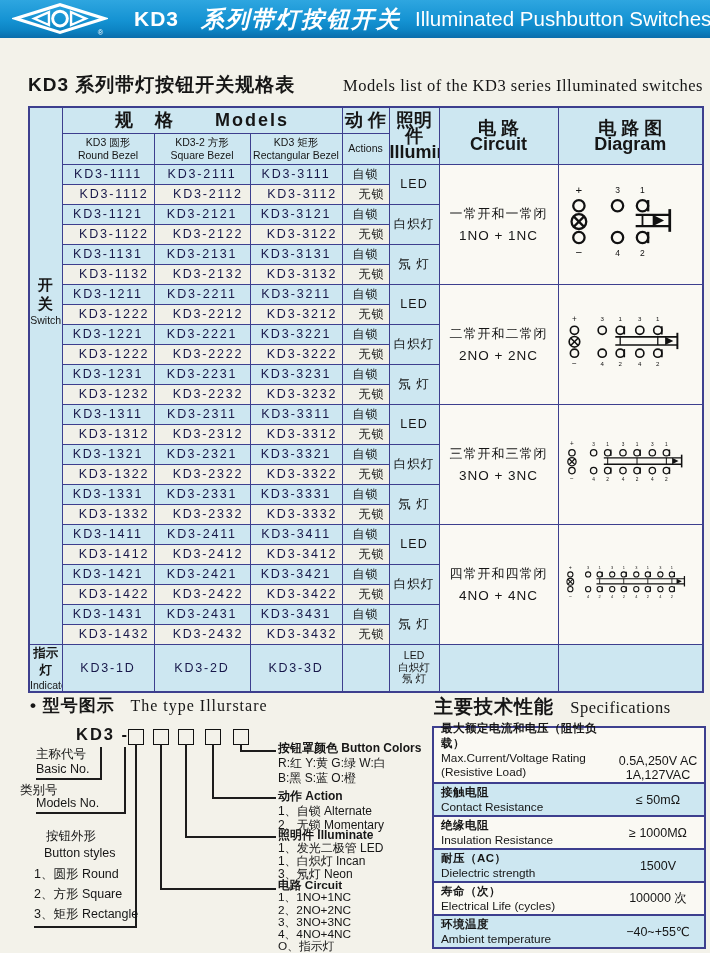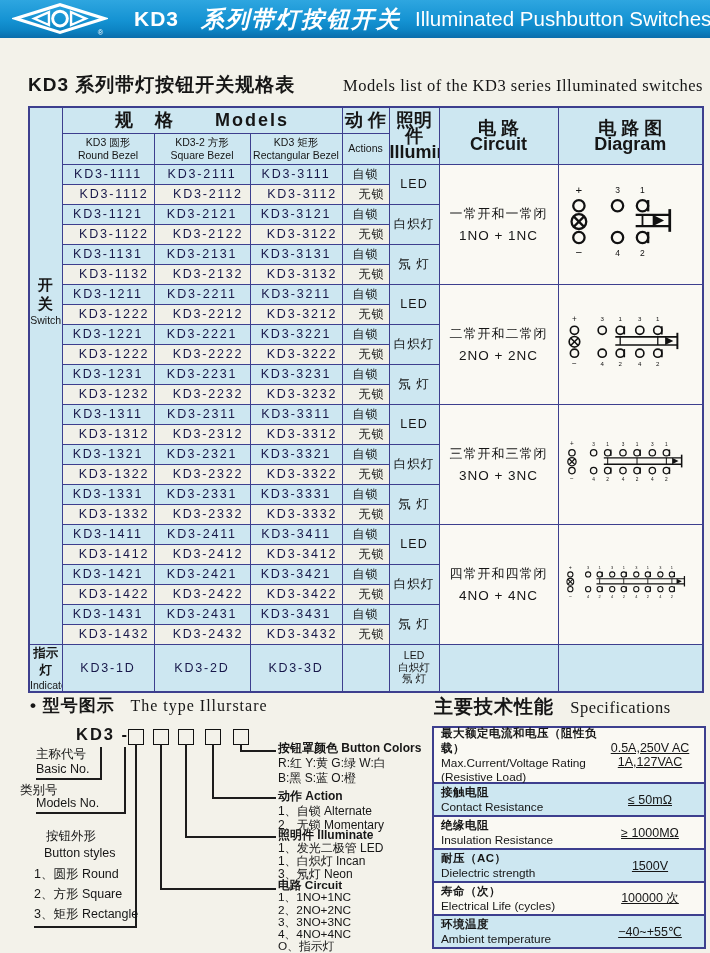--- a/index.html
+++ b/index.html
@@ -63,21 +63,21 @@
   
   .specHead{position:absolute;left:434px;top:694px;font-size:19px;font-weight:bold;letter-spacing:1px;}
   .specHead .en{font-weight:normal;font-size:16.5px;font-family:"Liberation Serif","DejaVu Serif",serif;margin-left:10px;letter-spacing:0.5px;}
   .specTable{position:absolute;left:432px;top:726px;width:270px;border:2px solid #3d3f8e;}
   .specRow{display:flex;align-items:center;border-top:2px solid #3d3f8e;box-sizing:border-box;}
   .specRow:first-child{border-top:none;}
   .specRow.alt{background:#cde7f1;} .specRow.wh{background:#faf9f3;}
   .sLab{flex:1;padding:3px 2px 3px 7px;}
   .sLab .cn{font-size:11.5px;font-weight:bold;letter-spacing:0.5px;}
   .sLab .en{font-size:11.8px;}
-  .sVal{width:92px;text-align:center;font-size:12.5px;white-space:pre-line;padding-right:8px;text-decoration:underline;}
+  .sVal{width:92px;text-align:center;font-size:12.5px;white-space:pre-line;padding-right:0;}
 </style>
 </head>
 <body>
 
 <div class="page">
 
   <div class="topbar">
     <svg class="logo" viewBox="0 0 104 38" width="96" height="35">
       <polygon points="4,18 52,3 100,18 52,33" fill="none" stroke="#fff" stroke-width="3.4"></polygon>
       <polygon points="24,18 40,11 40,25" fill="none" stroke="#fff" stroke-width="2.6"></polygon>
@@ -544,21 +544,21 @@
         <div>4、4NO+4NC</div>
         <div>O、指示灯</div>
       </div>
   </div>
 
   <div class="specHead">
     <span>主要技术性能</span>
     <span class="en">Specifications</span>
   </div>
   <div class="specTable" id="specTable">
-      <div class="specRow wh" style="height: 54px;">
+      <div class="specRow wh" style="height: 54px; align-items: flex-end;">
         <div class="sLab">
           <div class="cn">最大额定电流和电压（阻性负载）</div>
           <div class="en">Max.Current/Voltage Rating (Resistive Load)</div>
         </div>
         <div class="sVal">0.5A,250V AC
 1A,127VAC</div>
       </div>
       <div class="specRow alt" style="height: 33px;">
         <div class="sLab">
           <div class="cn">接触电阻</div>

